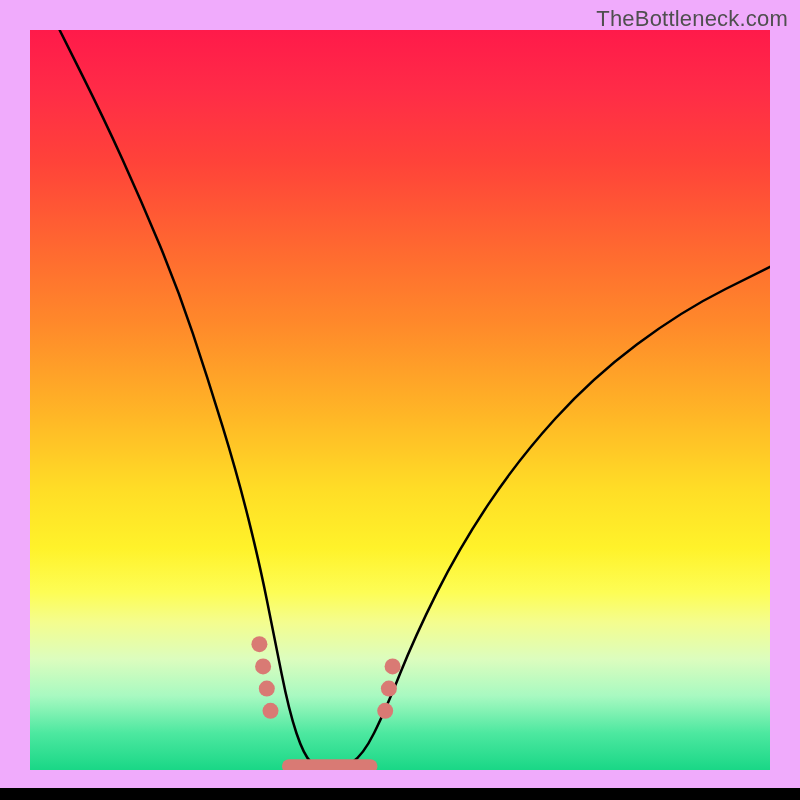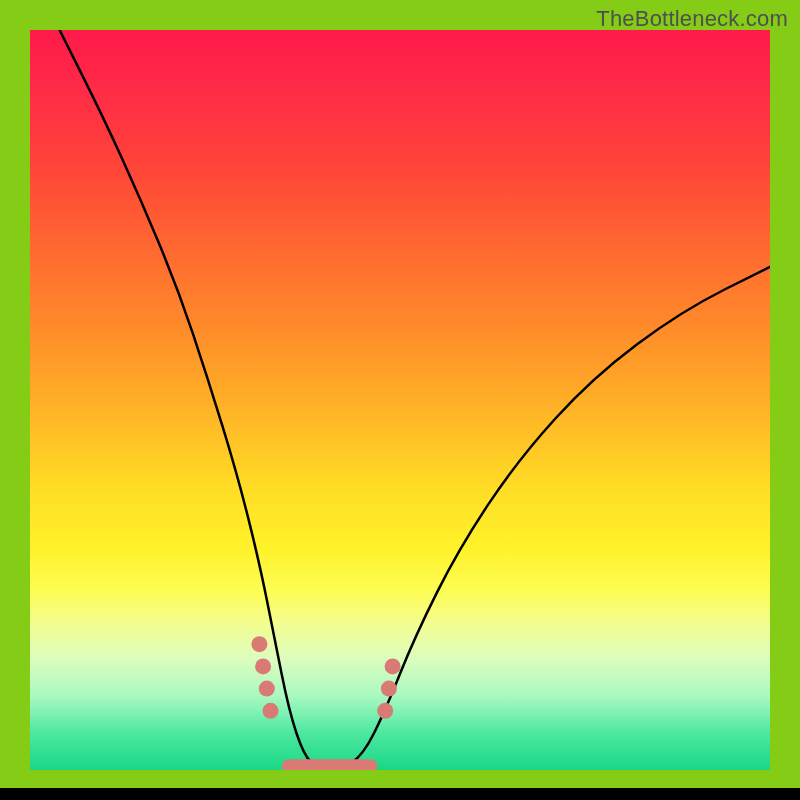--- a/index.html
+++ b/index.html
@@ -10,21 +10,21 @@
     background: #000;
     overflow: hidden;
     font-family: Arial, Helvetica, sans-serif;
   }
   .frame {
     position: absolute;
     left: 0;
     top: 0;
     width: 800px;
     height: 788px;
-    background: #84cc16;
+    background: #f0abfc;
   }
   .plot {
     position: absolute;
     left: 30px;
     top: 30px;
     width: 740px;
     height: 740px;
     
     background: linear-gradient(
       to bottom,

